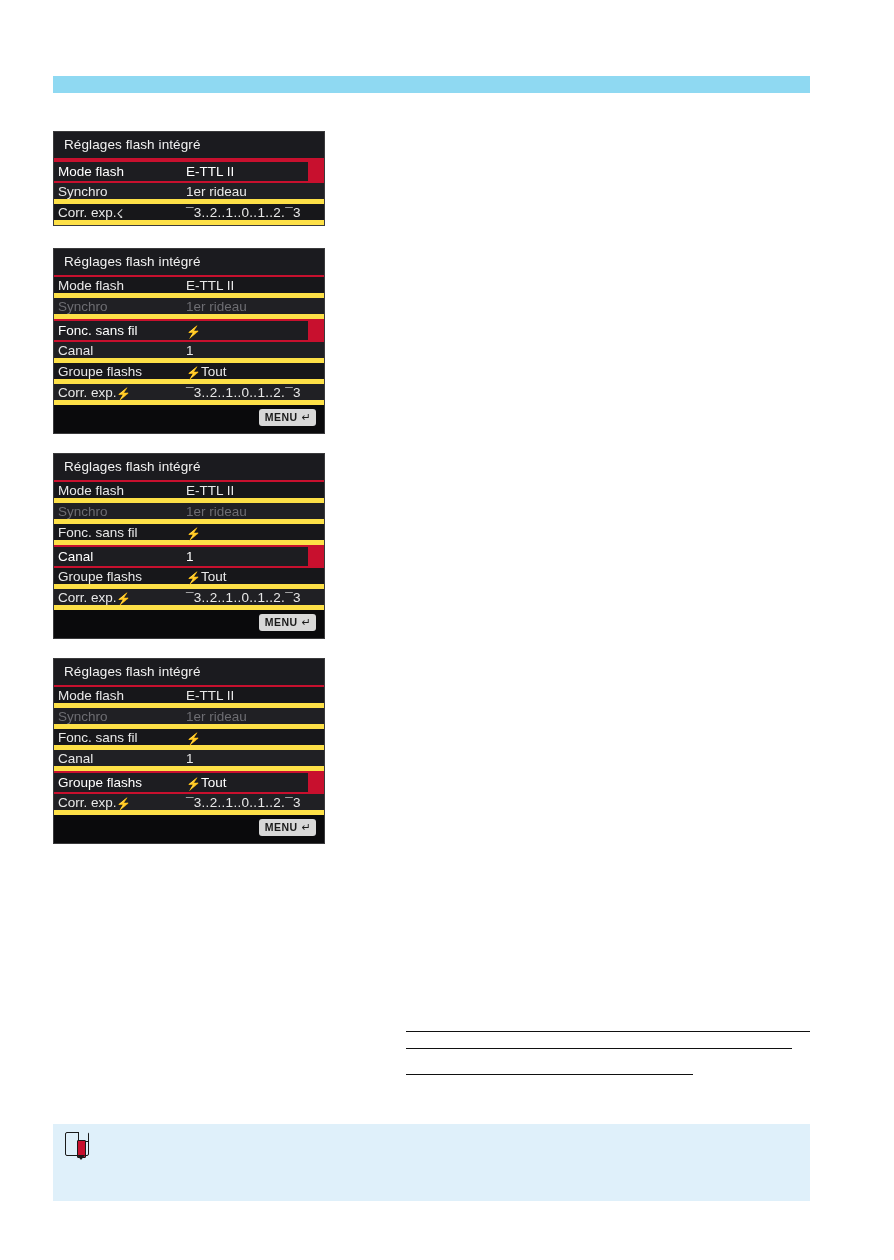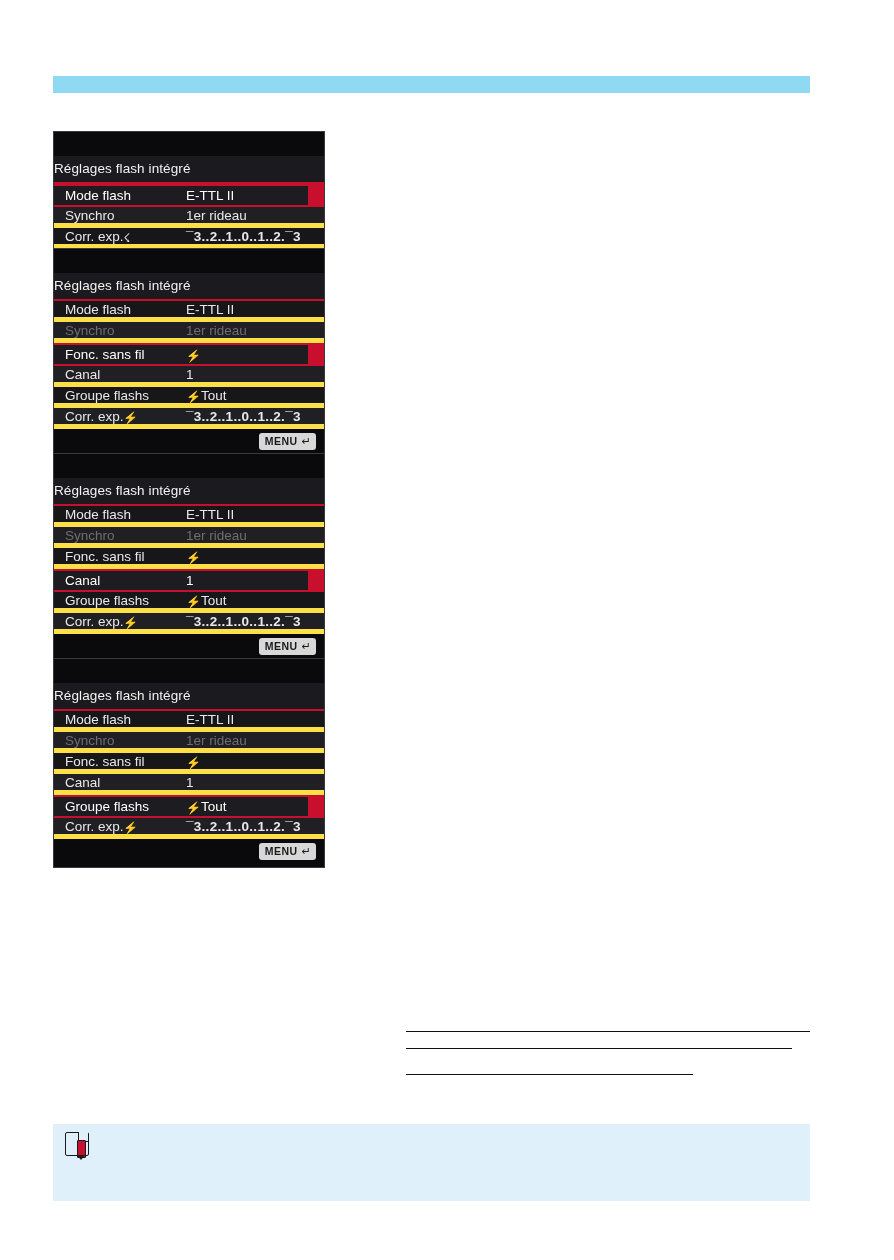--- a/index.html
+++ b/index.html
@@ -31,45 +31,45 @@
     width: 272px;
     background: #0a0a0c;
     border: 1px solid #3a3a3c;
     box-sizing: border-box;
     color: #ffffff;
     font-size: 13.5px;
   }
   .panel-title {
     height: 26px;
     line-height: 26px;
+    padding-left: 10px;
     background: #1b1b1f;
     border-bottom: 2px solid #c8102e;
     font-size: 13.5px;
     color: #f2f2f2;
     letter-spacing: 0.1px;
-    margin-top: 24px;
   }
   .rows {
     padding: 0;
   }
   .row {
     position: relative;
     height: 21px;
     display: flex;
     align-items: center;
     box-sizing: border-box;
     background: #17171a;
     border-bottom: 5px solid #fde047;
   }
   .row.alt {
     background: #202024;
   }
   .row .label {
     width: 128px;
-    padding-left: 11px;
+    padding-left: 4px;
     box-sizing: border-box;
     white-space: nowrap;
     overflow: hidden;
     font-size: 13.5px;
     color: #e8e8e8;
   }
   .row .value {
     flex: 1;
     padding-left: 4px;
     white-space: nowrap;
@@ -123,21 +123,20 @@
     font-size: 11px;
     font-weight: normal;
   }
 
   
   .expscale {
     font-size: 12px;
     letter-spacing: 0.3px;
     color: #e8e8e8;
     white-space: nowrap;
-    font-weight: bold;
   }
 
   .flashglyph {
     display: inline-block;
     transform: translateY(1px);
     font-size: 12px;
   }
 
   
   .rule {

